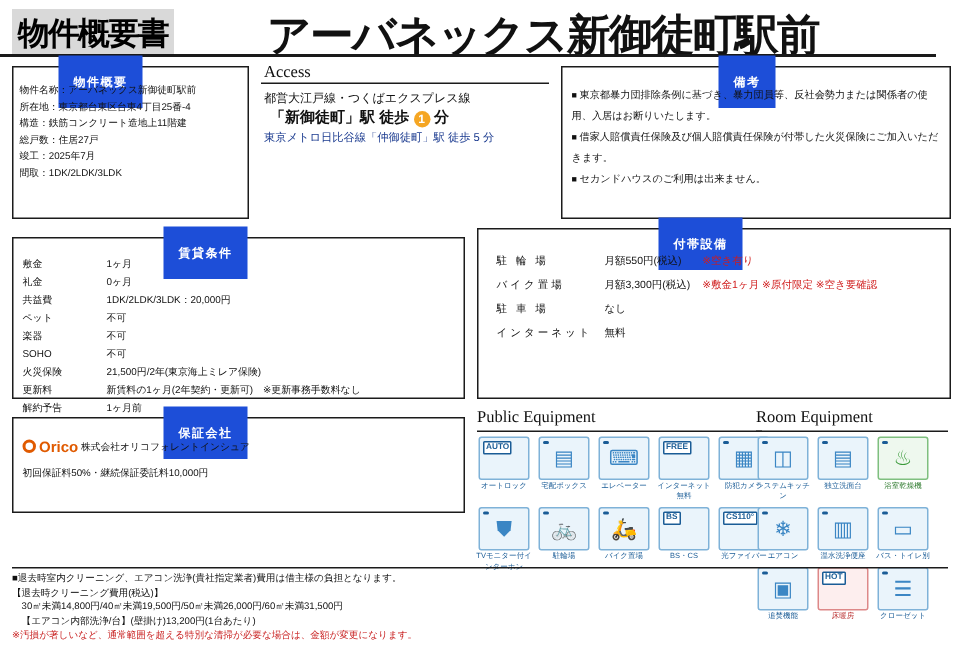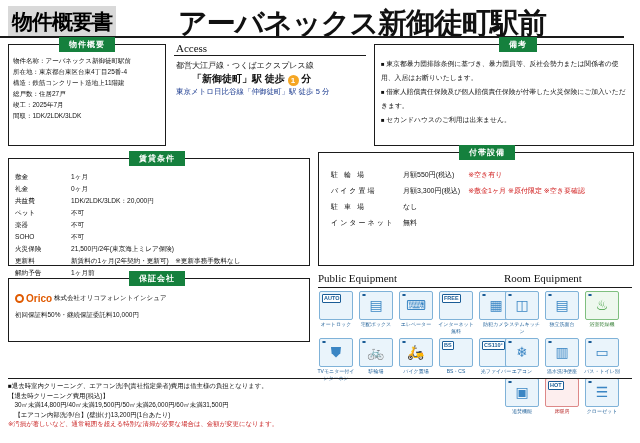--- a/index.html
+++ b/index.html
@@ -24,40 +24,39 @@
   }
   .prop-title{
     position:absolute;left:170px;top:0px;
     font-size:29px;font-weight:bold;letter-spacing:-1px;
     font-family:"DejaVu Sans",sans-serif;
   }
   .header-rule{position:absolute;left:0;top:36px;width:624px;height:2px;background:#1a1a1a;}
 
   
   .sec-label{
-    display:inline-block;background:#15803d;color:#fff;
-    font-size:8px;font-weight:bold;padding:2px 10px;
+    display:inline-block;background:#1d4ed8;color:#fff;
+    font-size:8px;font-weight:bold;padding:12px 10px;
     font-family:"DejaVu Sans",sans-serif;
     letter-spacing:1px;
-    margin-left:20px;
   }
 
   .box{position:absolute;border:1px solid #1b1b1b;}
 
   
   #gaiyo{left:8px;top:44px;width:156px;height:100px;}
   #gaiyo .lbl{position:absolute;left:30px;top:-8px;}
   #gaiyo .body{position:absolute;left:4px;top:10px;width:148px;line-height:11px;font-size:6.5px;}
 
   
   #access{position:absolute;left:172px;top:42px;width:196px;height:102px;}
   #access .t{font-size:11px;font-family:"Liberation Serif",serif;margin-left:4px;}
   #access .rule{width:192px;height:1px;background:#1b1b1b;margin:1px 0 4px 2px;}
   #access .l1{font-size:8px;margin-left:4px;line-height:12px;}
-  #access .l2{font-size:10px;font-weight:bold;margin-left:20px;line-height:14px;}
+  #access .l2{font-size:10px;font-weight:bold;margin-left:8px;line-height:14px;}
   #access .circ{
     display:inline-block;width:11px;height:11px;border-radius:50%;
     background:#f5a623;color:#fff;text-align:center;line-height:11px;
     font-size:8px;font-weight:bold;vertical-align:-1px;
   }
   #access .sub{font-size:7.5px;margin-left:4px;line-height:12px;color:#1a3a8f;}
 
   
   #biko{left:374px;top:44px;width:258px;height:100px;}
   #biko .lbl{position:absolute;left:104px;top:-8px;}

